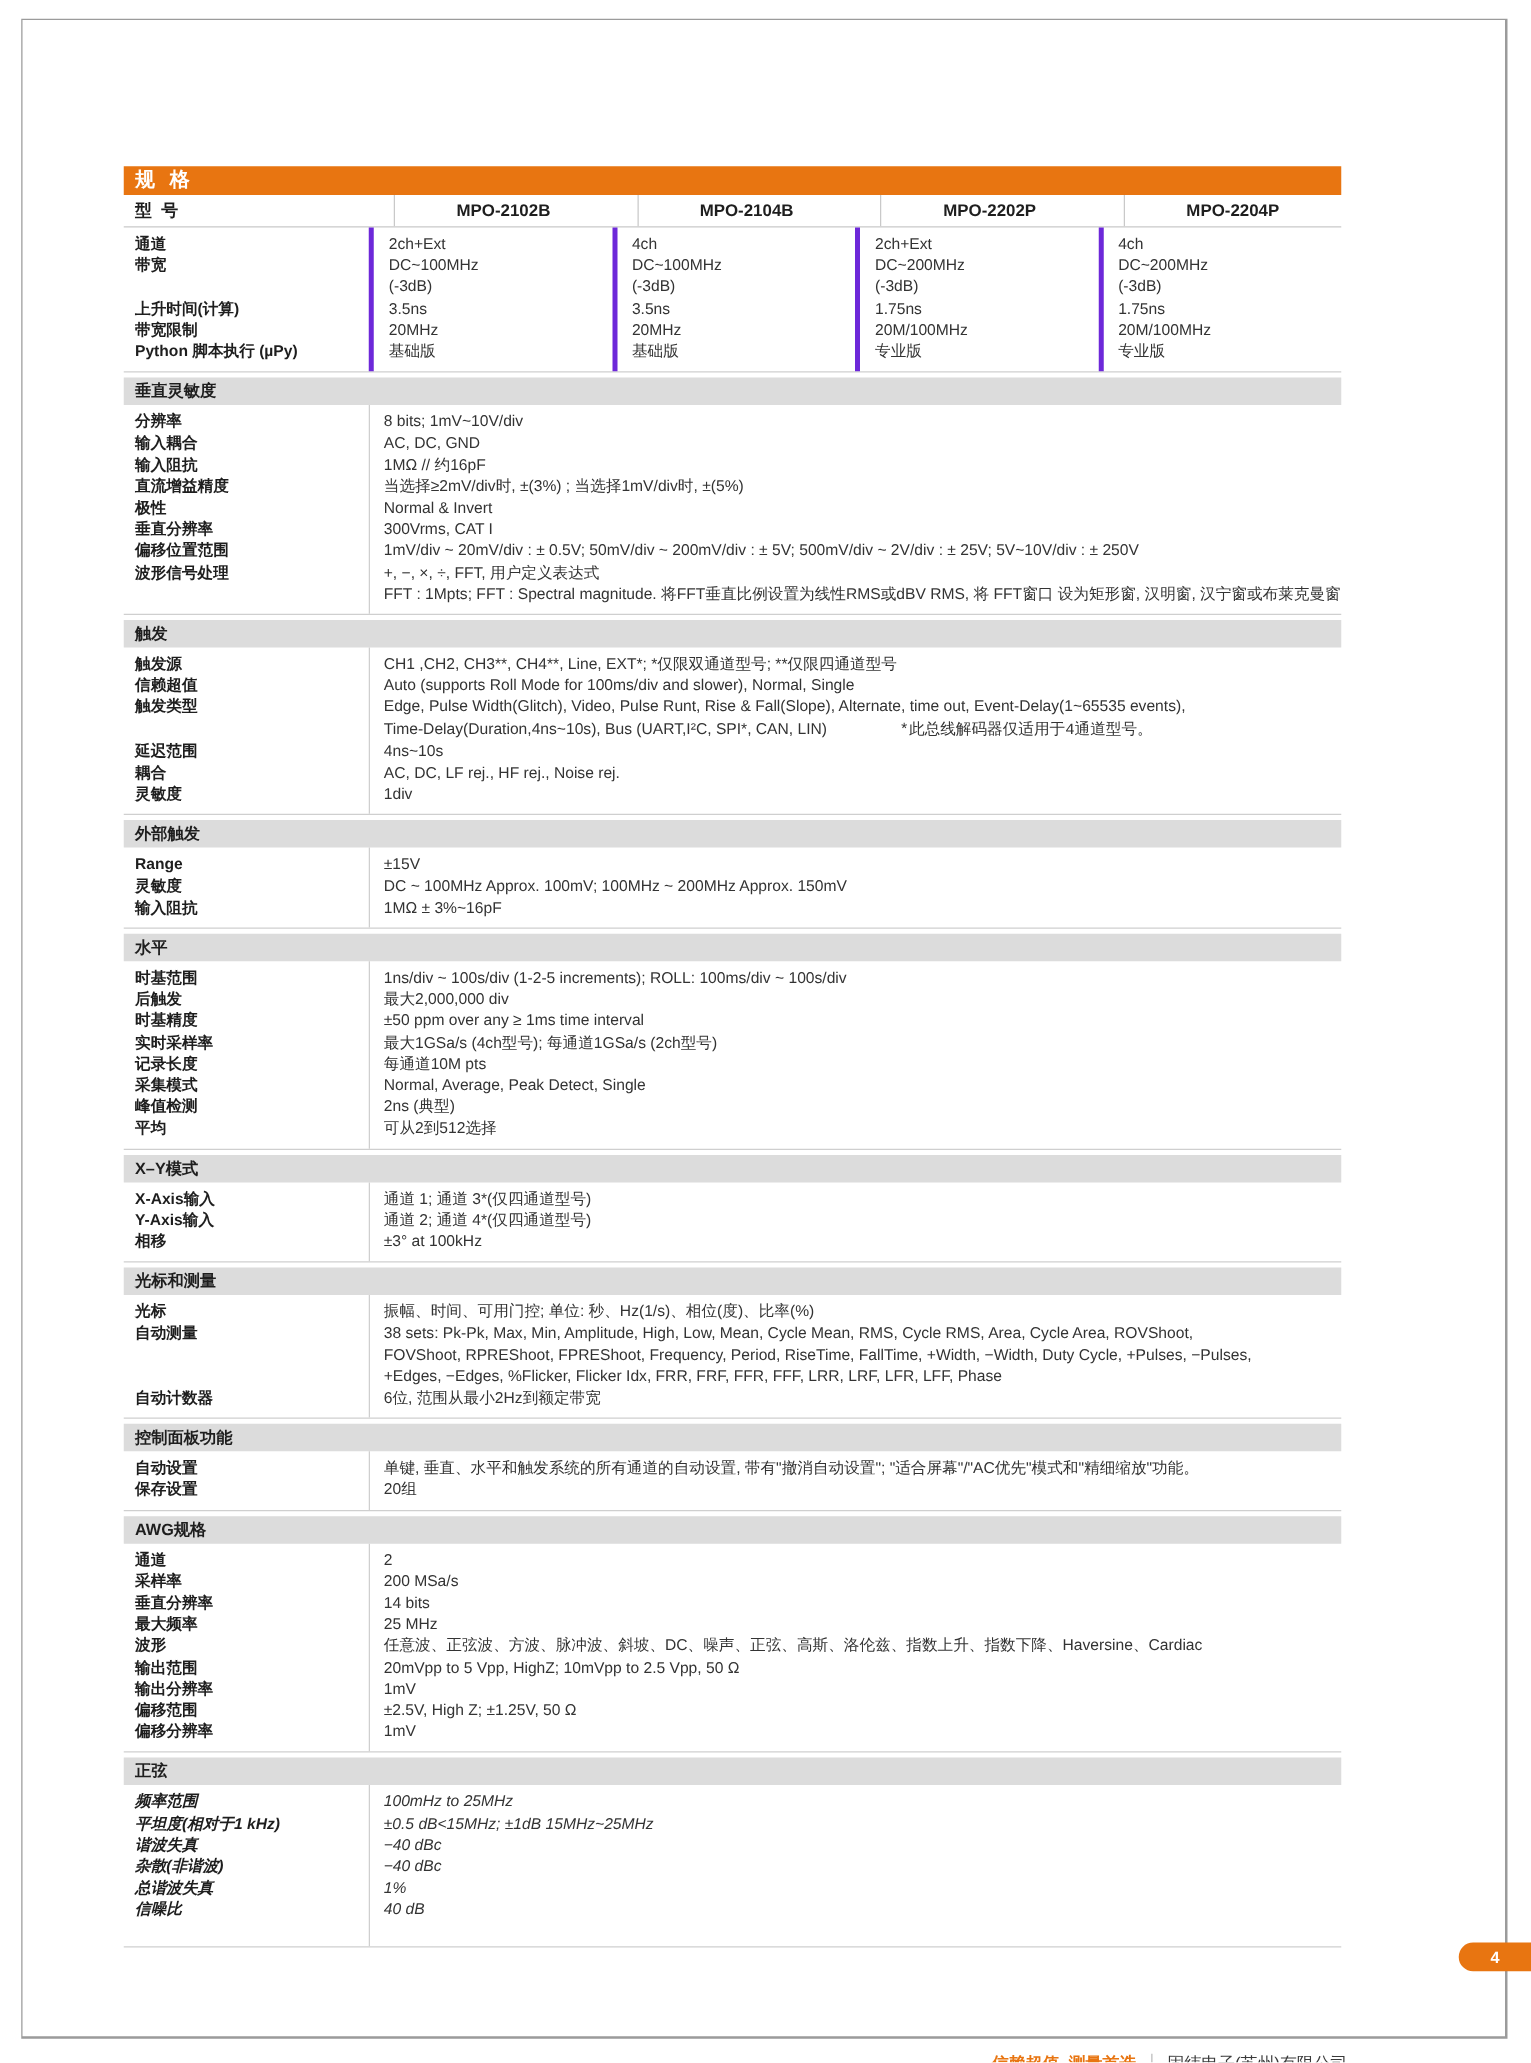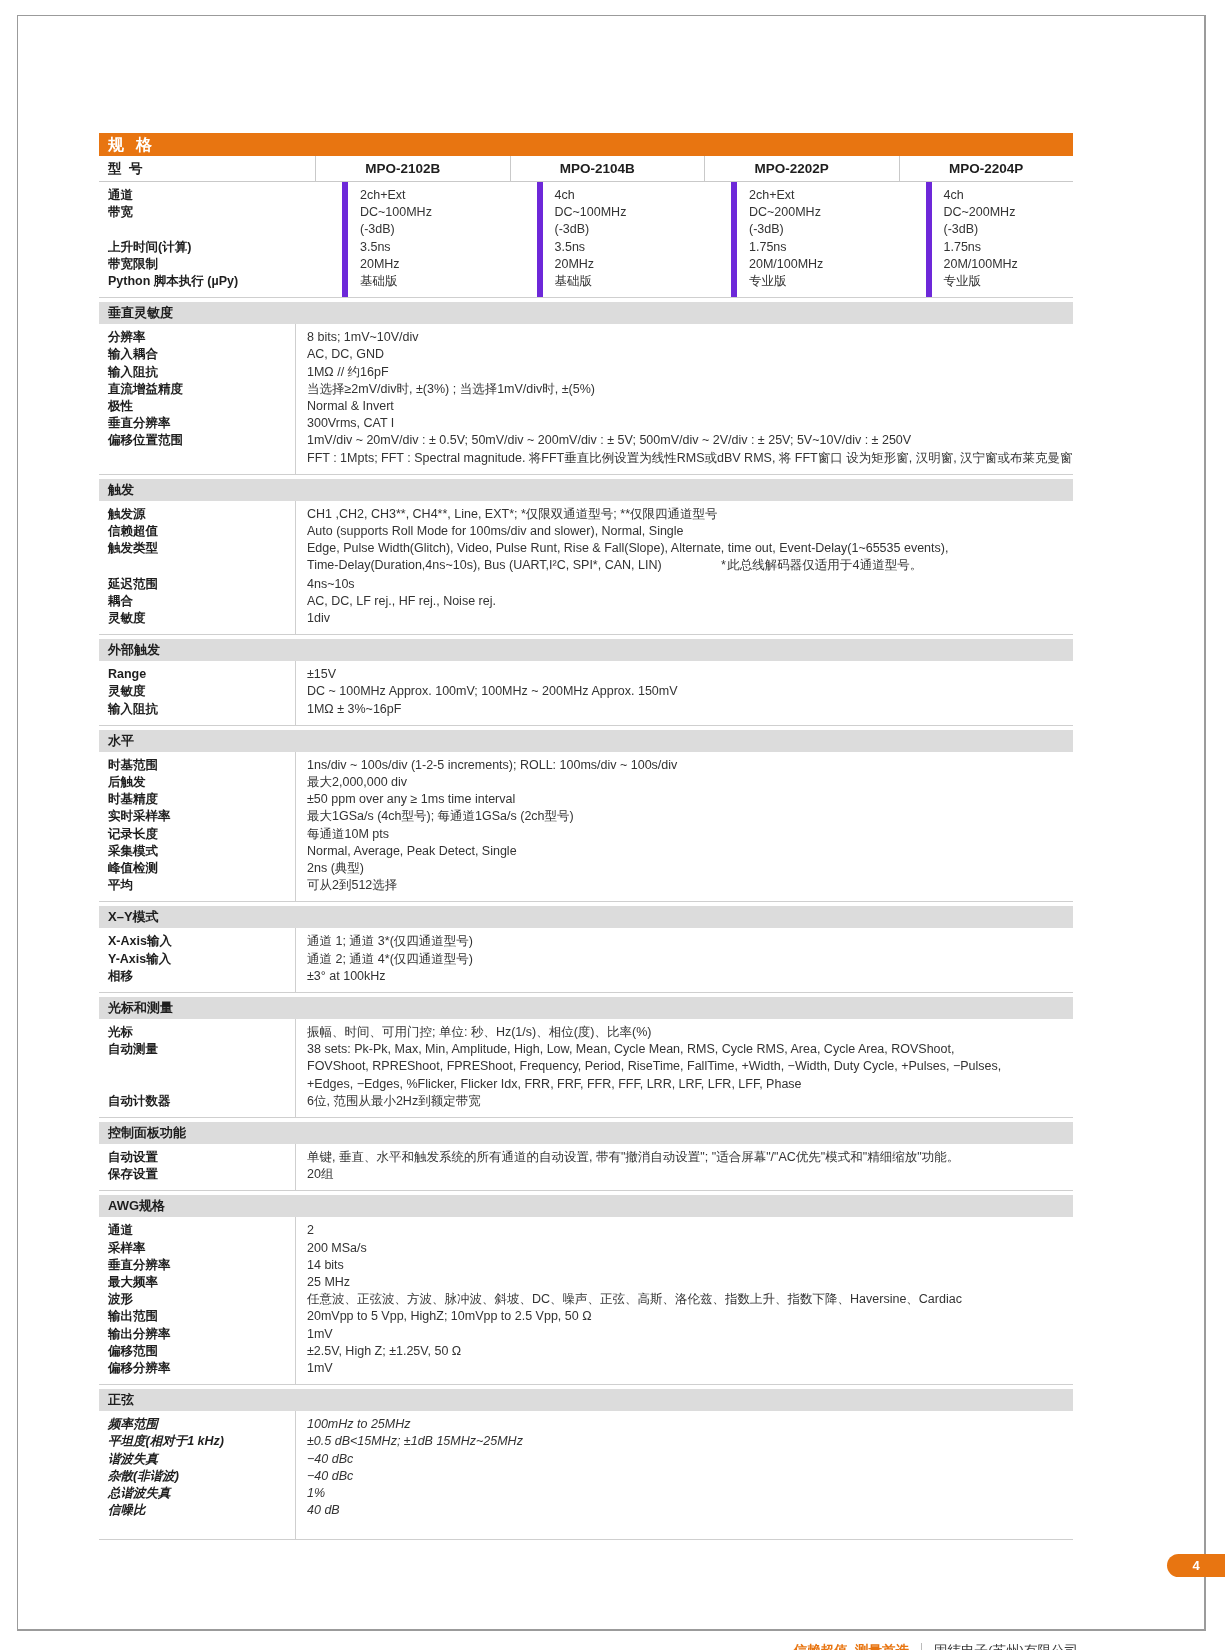--- a/index.html
+++ b/index.html
@@ -14,21 +14,21 @@
               line-height:23px;padding-left:9px;letter-spacing:1px;}
 
   .models-header{display:grid;grid-template-columns:196px 1fr 1fr 1fr 1fr;
                  border-bottom:1px solid #c9c9c9;height:25px;}
   .mh-label{font-weight:bold;font-size:13.5px;padding-left:9px;line-height:25px;color:#1e1e1e;}
   .mh-model{font-weight:bold;font-size:13.5px;text-align:center;border-left:1px solid #c9c9c9;
             line-height:25px;color:#1e1e1e;margin-left:20px;}
 
   #model-grid{display:grid;grid-template-columns:196px 1fr 1fr 1fr 1fr;border-bottom:1px solid #cfcfcf;}
   .mg-col{padding:5px 0 7px;}
-  .mg-col-border{border-left:6px solid #6d28d9;margin-left:47px;}
+  .mg-col-border{border-left:4px solid #6d28d9;}
   .mg-line{height:17.2px;line-height:17.2px;font-size:12.5px;white-space:nowrap;overflow:hidden;}
   .mg-col:first-child .mg-line{font-weight:bold;padding-left:9px;color:#1e1e1e;}
   .mg-col-border .mg-line{padding-left:12px;}
 
   .sec-band{height:22px;background:#dcdcdc;margin-top:4px;font-weight:bold;font-size:13px;
             line-height:22px;padding-left:9px;color:#1e1e1e;}
   .sec-rows{position:relative;padding:5px 0 7px;border-bottom:1px solid #cfcfcf;}
   .sec-rows::after{content:"";position:absolute;left:196px;top:0;bottom:0;width:1px;background:#cfcfcf;}
   .srow{display:flex;min-height:17.2px;line-height:17.2px;font-size:12.5px;}
   .srow .lbl{flex:0 0 196px;width:196px;box-sizing:border-box;font-weight:bold;
@@ -132,20 +132,24 @@
           </div>
           <div class="srow">
             <div class="lbl">垂直分辨率</div>
             <div class="val"><span>300Vrms, CAT I</span></div>
           </div>
           <div class="srow">
             <div class="lbl">偏移位置范围</div>
             <div class="val"><span>1mV/div ~ 20mV/div : ± 0.5V; 50mV/div ~ 200mV/div : ± 5V; 500mV/div ~ 2V/div : ± 25V; 5V~10V/div : ± 250V</span></div>
           </div>
           <div class="srow">
+            <div class="lbl">波形信号处理</div>
+            <div class="val"><span>+, −, ×, ÷, FFT, 用户定义表达式</span></div>
+          </div>
+          <div class="srow">
             <div class="lbl"></div>
             <div class="val"><span>FFT : 1Mpts; FFT : Spectral magnitude. 将FFT垂直比例设置为线性RMS或dBV RMS, 将 FFT窗口 设为矩形窗, 汉明窗, 汉宁窗或布莱克曼窗</span></div>
           </div>
         </div>
         <div class="sec-band"><span>触发</span></div>
         <div class="sec-rows">
           <div class="srow">
             <div class="lbl">触发源</div>
             <div class="val"><span>CH1 ,CH2, CH3**, CH4**, Line, EXT*; *仅限双通道型号; **仅限四通道型号</span></div>
           </div>

